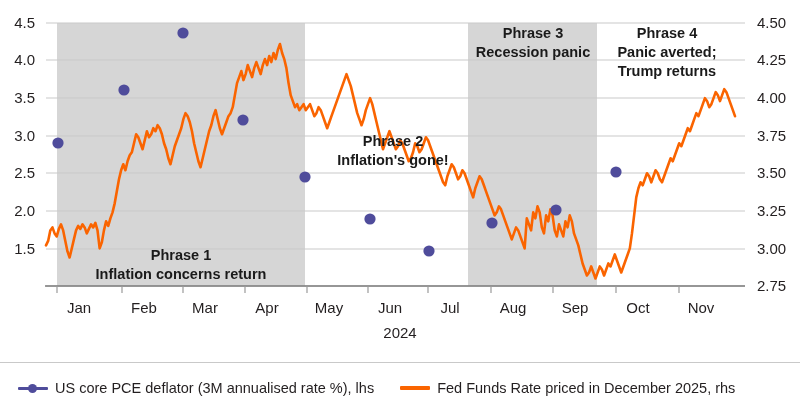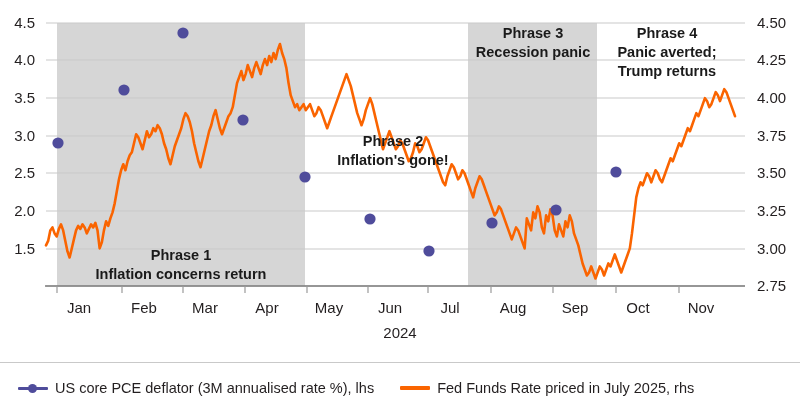--- a/index.html
+++ b/index.html
@@ -127,18 +127,18 @@
     <div class="legend-inner">
       <div class="legend-item">
         <span class="swatch-dot">
           <span class="bar"></span>
             <span class="dot"></span>
         </span>
         <span class="legend-text">US core PCE deflator (3M annualised rate %), lhs</span>
       </div>
       <div class="legend-item">
         <span class="swatch-line"></span>
-        <span class="legend-text">Fed Funds Rate priced in July 2025, rhs</span>
+        <span class="legend-text">Fed Funds Rate priced in December 2025, rhs</span>
       </div>
     </div>
   </div>
 
 </div>
 
 </body></html>

